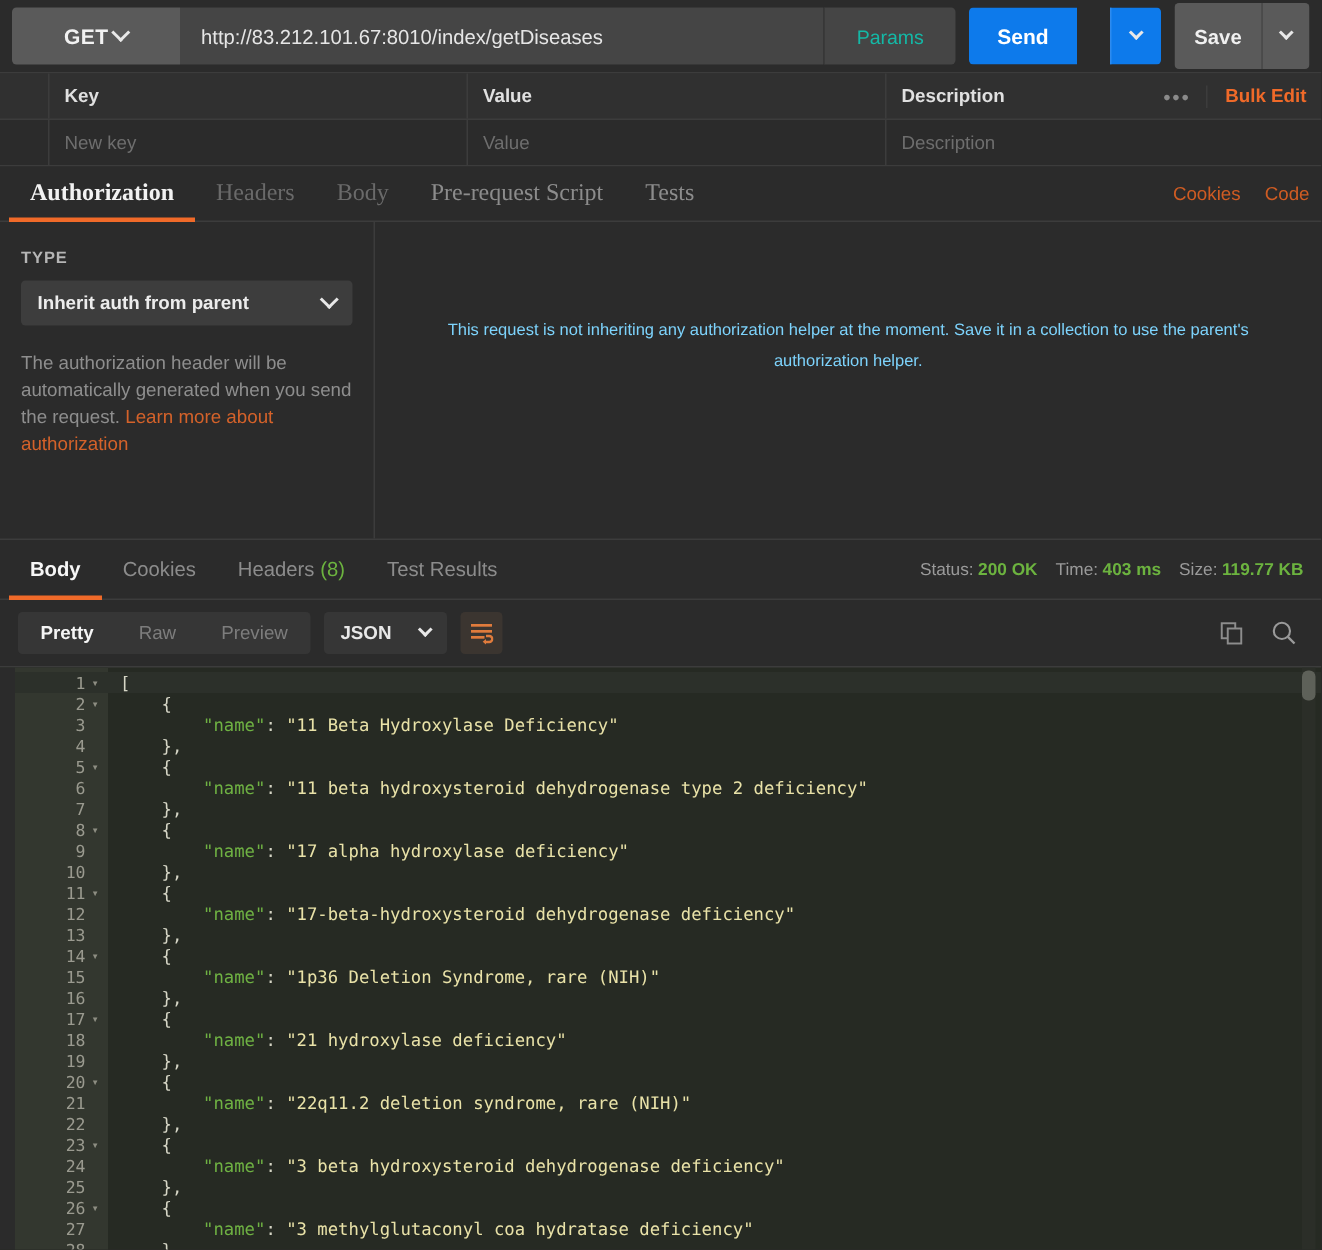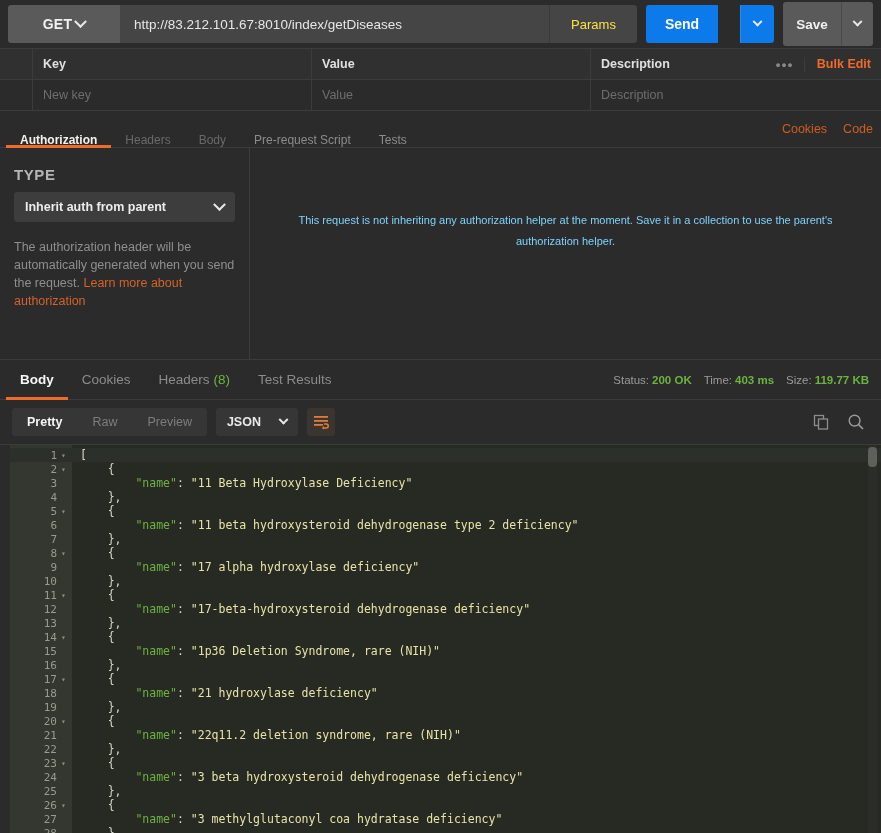--- a/index.html
+++ b/index.html
@@ -41,21 +41,21 @@
     color: #e6e6e6;
     font-family: "Liberation Sans", sans-serif;
     font-size: 13.5px;
     padding: 0 14px;
   }
   .params-btn {
     width: 88px; height: 38px;
     background: #454545;
     border-radius: 0 3px 3px 0;
     display: flex; align-items: center; justify-content: center;
-    font-size: 13px; color: #fde047; cursor: pointer;
+    font-size: 13px; color: #14b8a6; cursor: pointer;
     border-left: 1px solid #3a3a3a;
     text-align: center;
   }
   .send-group {
     display: flex; margin-left: 9px; border-radius: 3px; overflow: hidden;
     height: 38px;
     gap: 22px;
   }
   .send-btn {
     width: 72px; background: #0d7aeb; color: #fff;
@@ -105,38 +105,39 @@
   .desc-right { display:flex; align-items:center; }
 
   
   .req-tabs {
     height: 37px; display: flex; align-items: stretch;
     border-bottom: 1px solid #3c3c3c;
     background: #2b2b2b;
     padding-left: 6px;
   }
   .tab {
-    display: flex; align-items: flex-end;
+    display: flex; align-items: center;
     padding: 0 14px;
-    font-size: 12px; color: #8c8c8c; cursor: pointer;
+    font-size: 16px; color: #8c8c8c; cursor: pointer;
     position: relative;
+    font-family: Liberation Serif, serif;
   }
   .tab.active { color: #f2f2f2; font-weight: bold; }
   .tab.active::after {
     content: ""; position: absolute; left: 0; right: 0; bottom: -1px;
     height: 3px; background: #f06a29;
   }
   .tab.dim { color: #6a6a6a; }
   .tabs-spacer { flex: 1; }
   .tab-link { display:flex; align-items:center; padding:0 8px; color:#cf5c23; font-size:12.5px; cursor:pointer;}
 
   
   .auth-panel { height: 212px; display: flex; border-bottom: 1px solid #3c3c3c; background:#2b2b2b;}
   .auth-left { width: 250px; padding: 18px 14px 0 14px; border-right: 1px solid #3c3c3c; }
-  .auth-type-label { font-size: 15px; font-weight: bold; color: #b5b5b5; letter-spacing: .6px; margin-bottom: 9px;}
+  .auth-type-label { font-size: 11px; font-weight: bold; color: #b5b5b5; letter-spacing: .6px; margin-bottom: 9px;}
   .auth-select {
     height: 30px; background: #3d3d3d; border-radius: 3px;
     display: flex; align-items: center; justify-content: space-between;
     padding: 0 11px; cursor: pointer;
   }
   .auth-select span { font-size: 12.5px; color: #ececec; font-weight: bold;}
   .auth-help { margin-top: 16px; font-size: 12.5px; line-height: 18px; color: #8e8e8e; }
   .auth-help a { color: #d4622a; text-decoration: none; cursor: pointer; }
   .auth-right {
     flex: 1; display: flex; align-items: flex-start; justify-content: center;

